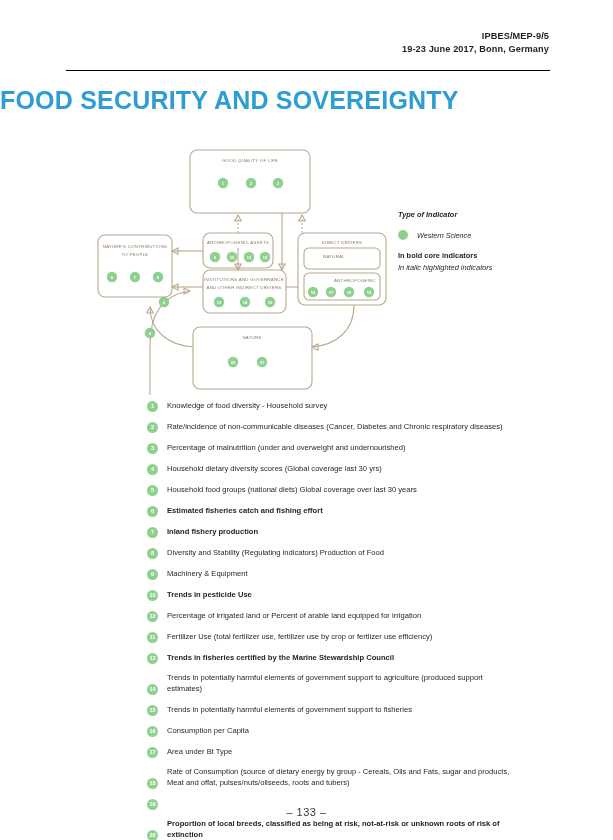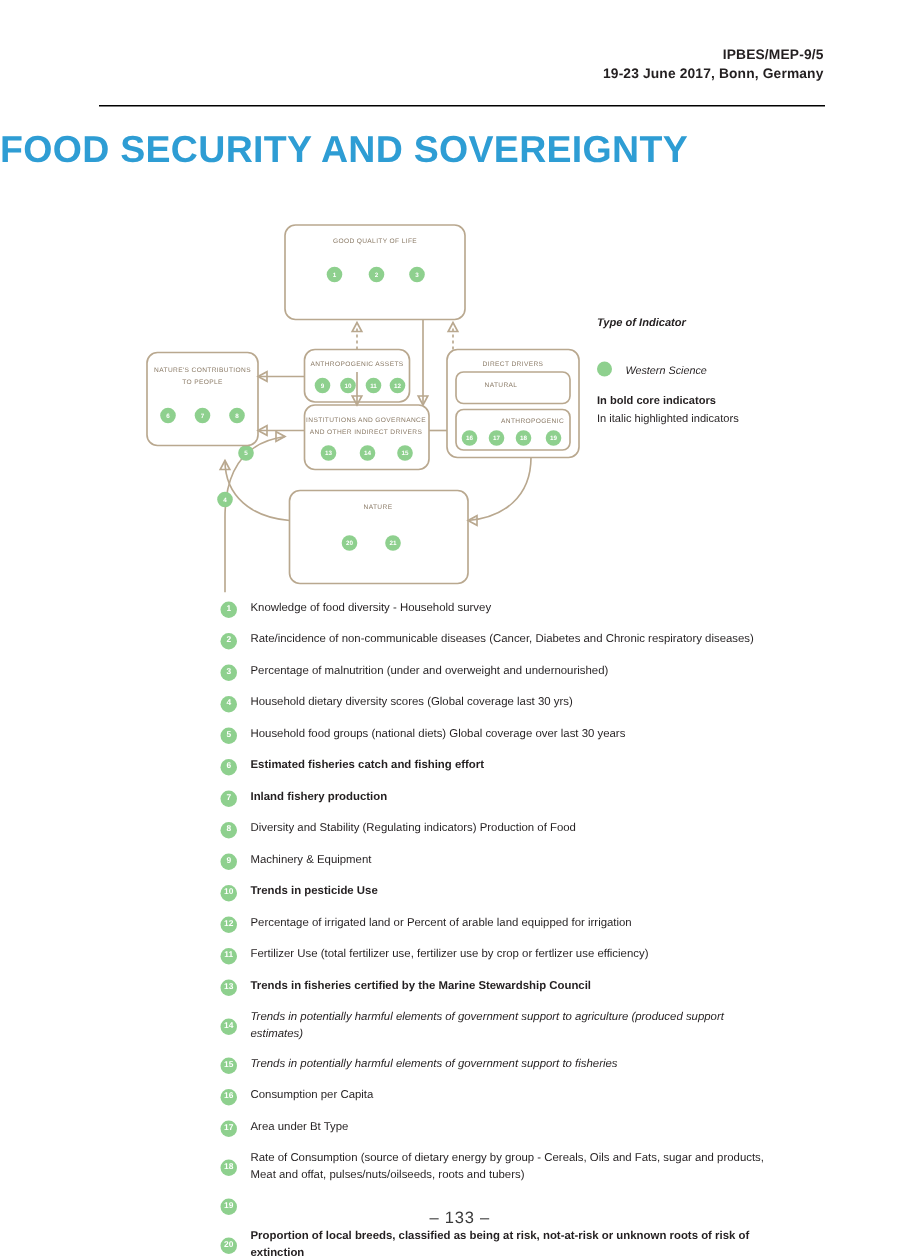--- a/index.html
+++ b/index.html
@@ -107,21 +107,21 @@
   .legend {
     position: absolute;
     left: 398px;
     top: 210px;
     width: 165px;
   }
   .legend-title {
     font-size: 7.4px;
     font-weight: bold;
     font-style: italic;
-    margin-bottom: 22px;
+    margin-bottom: 11px;
   }
   .legend-row {
     display: flex;
     align-items: center;
     gap: 9px;
     margin-bottom: 11px;
   }
   .legend-dot {
     width: 10px;
     height: 10px;
@@ -133,32 +133,33 @@
     font-size: 7.2px;
     font-style: italic;
   }
   .legend-note-bold {
     font-size: 7.4px;
     font-weight: bold;
     margin-bottom: 3px;
   }
   .legend-note-italic {
     font-size: 7.4px;
+    font-style: italic;
   }
 
   
   .list {
     position: absolute;
     left: 104px;
     top: 400px;
     width: 412px;
   }
   .item {
     display: flex;
-    align-items: center;
+    align-items: flex-end;
     margin-bottom: 9.5px;
     padding-left: 43px;
   }
   .item-num {
     flex: none;
     width: 11px;
     height: 11px;
     border-radius: 50%;
     background: #8ed08e;
     color: #fff;
@@ -169,21 +170,21 @@
     justify-content: center;
     margin-top: .5px;
     margin-right: 9px;
   }
   .item-text {
     font-size: 7.6px;
     line-height: 1.42;
     flex: 1;
   }
   .item-text.bold { font-weight: bold; }
-  .item-text.italic { font-style: italic; }
+  .item-text.italic { }
   .item.clipped {
     overflow: hidden;
   }
 
   
   .footer {
     position: absolute;
     left: 0;
     right: 0;
     bottom: 22px;

